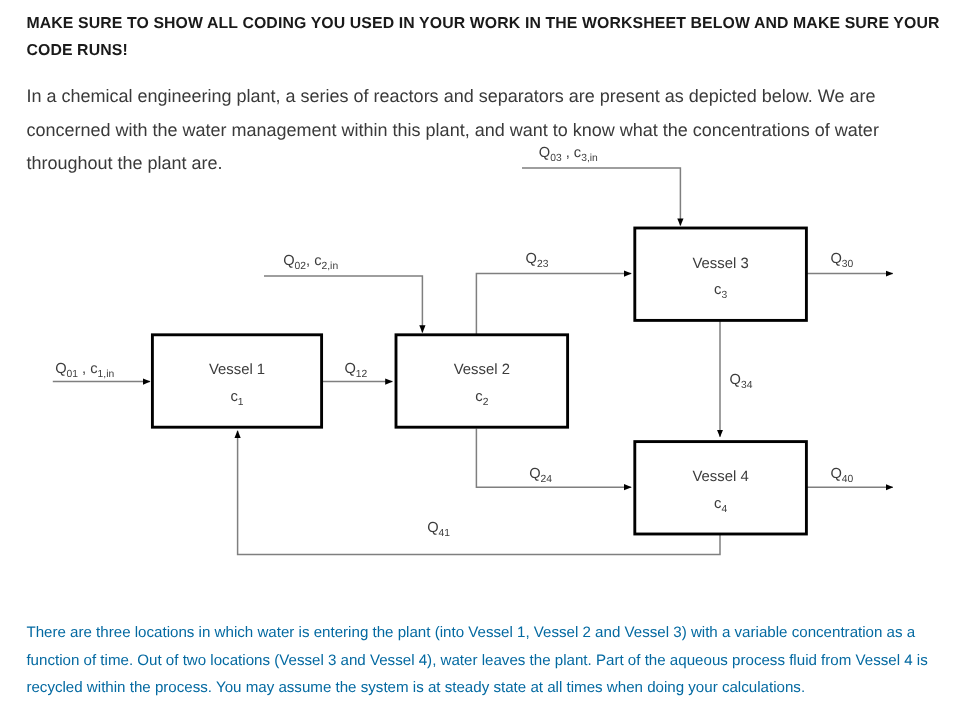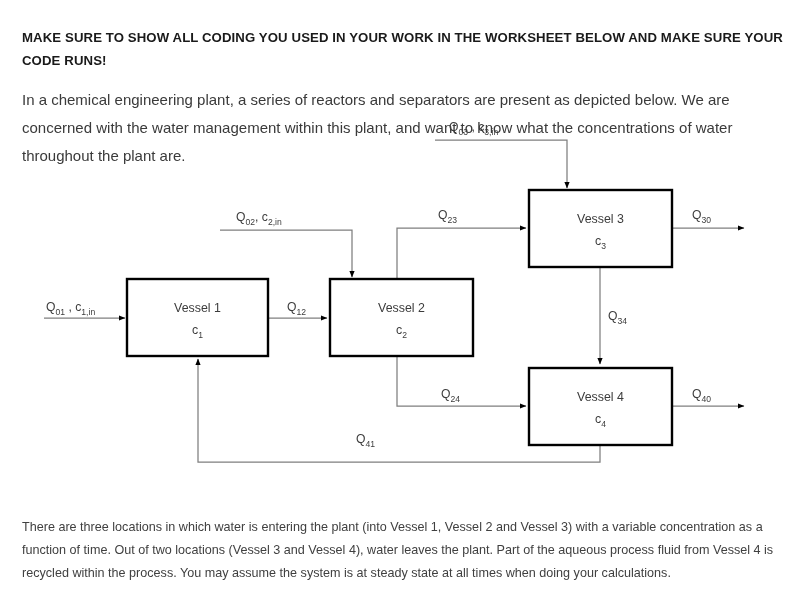--- a/index.html
+++ b/index.html
@@ -21,34 +21,34 @@
     height: 604px;
     box-sizing: border-box;
     padding: 0 22px;
   }
   .heading {
     font-size: 13.2px;
     font-weight: bold;
     line-height: 1.72;
     color: #1a1a1a;
     letter-spacing: 0.1px;
-    padding-top: 27px;
+    padding-top: 8px;
     margin: 0;
   }
   .intro {
     font-size: 15px;
     line-height: 1.85;
     color: #3a3a3a;
     margin: 14px 0 0 0;
     max-width: 770px;
   }
   .outro {
     font-size: 12.6px;
     line-height: 1.82;
-    color: #404040;
+    color: #0369a1;
     margin: 0;
     max-width: 760px;
     position: absolute;
     left: 22px;
     top: 516px;
     width: 760px;
   }
   .diagram-wrap {
     position: absolute;
     left: 0;

